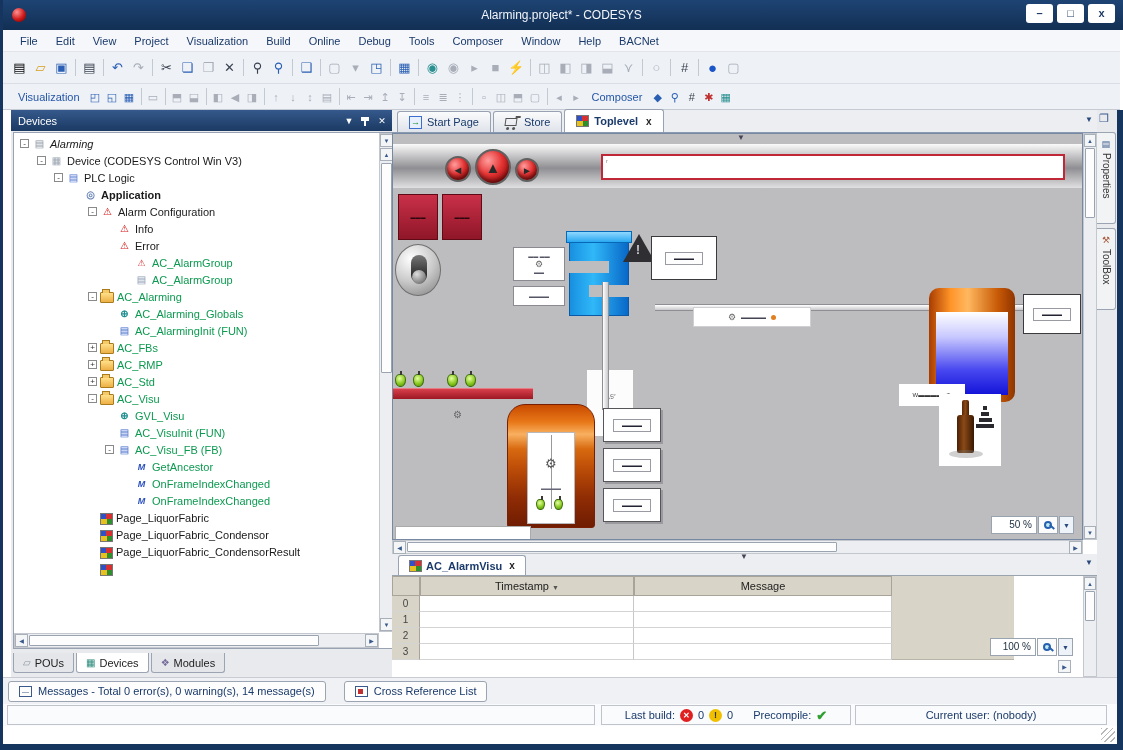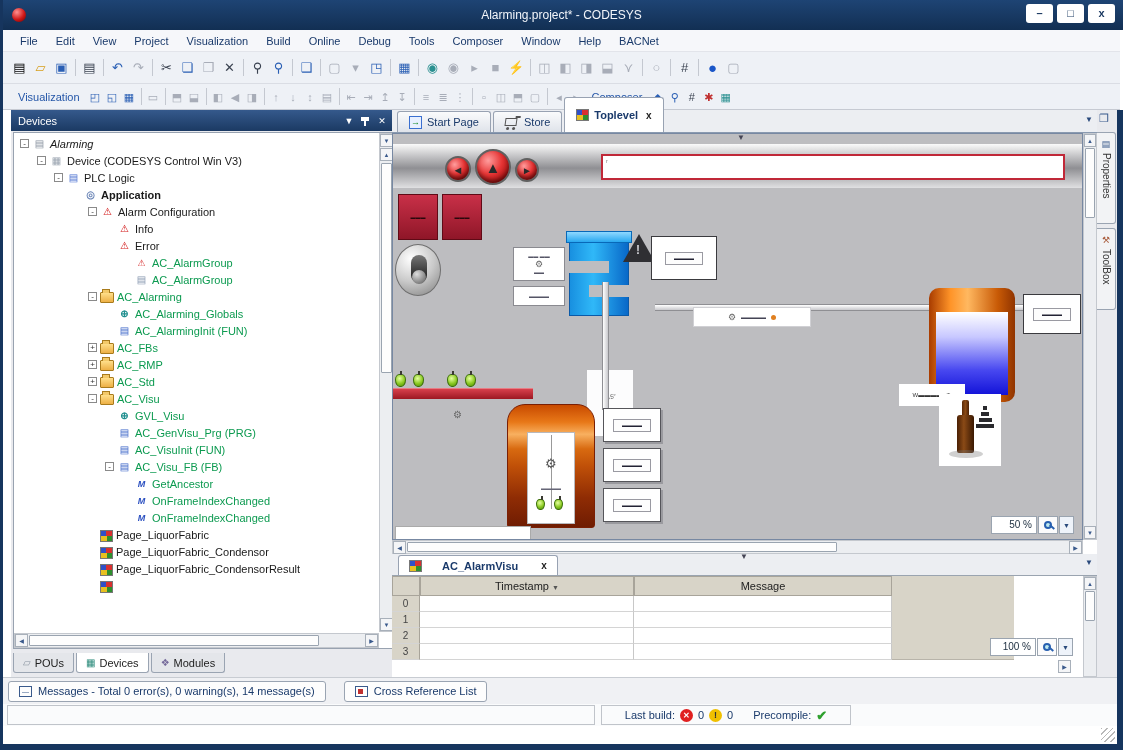--- a/index.html
+++ b/index.html
@@ -62,21 +62,21 @@
   .sthumb{position:absolute;background:#fdfdfd;border:1px solid #9aa4b0;border-radius:1px;}
   .tree-vsb{right:0;top:0;width:15px;bottom:16px;}
   .tree-hsb{left:0;right:15px;bottom:0;height:15px;}
   .devtabs{position:absolute;left:2px;bottom:2px;height:24px;display:flex;gap:2px;padding-top:2px;align-items:flex-start;}
   .dtab{display:flex;align-items:center;gap:4px;padding:0 9px;border:1px solid #9aa4b2;border-top:none;border-radius:0 0 3px 3px;background:#e4e6ea;font-size:11px;color:#222;height:20px;}
   .dtab[data-active="true"]{background:#fff;}
   .dico{font-size:10px;}
   
   .edtabs{position:absolute;left:389px;top:110px;width:705px;height:23px;background:#eceef2;border-bottom:1px solid #8a9ab0;display:flex;align-items:flex-end;padding-left:5px;gap:2px;}
   .etab{display:flex;align-items:center;gap:5px;height:21px;padding:0 11px;border:1px solid #98a2b2;border-bottom:none;border-radius:3px 3px 0 0;background:linear-gradient(#fafbfc,#dfe3ea);font-size:11px;color:#1a3a6b;}
-  .etab[data-active="true"]{background:#fff;font-weight:bold;height:35px;}
+  .etab[data-active="true"]{background:#fff;font-weight:bold;height:23px;}
   .tabclose{color:#222;font-weight:bold;font-size:10px;margin-left:3px;}
   .eddd{position:absolute;right:4px;top:5px;font-size:8px;color:#2a4a7c;}
   .spic{display:inline-block;width:13px;height:13px;border:1px solid #3a6fd0;background:#e8f0ff;color:#1a8f2a;font-weight:bold;font-size:9px;line-height:11px;text-align:center;}
   .cart{position:relative;width:12px;height:8px;border:1px solid #555;transform:skewX(-8deg);margin-right:2px;}
   .cart::before{content:"";position:absolute;bottom:-5px;left:1px;width:3px;height:3px;border-radius:50%;background:#555;box-shadow:6px 0 0 #555;}
   .cart::after{content:"";position:absolute;top:-3px;right:-4px;width:5px;height:2px;background:#555;}
   .visuic{display:inline-block;width:13px;height:12px;border:1px solid #777;background:conic-gradient(from 0deg,#d83030 0 25%,#2e8f2e 0 50%,#e8c020 0 75%,#3050c8 0);}
   
   .canvas{position:absolute;left:389px;top:133px;width:691px;height:407px;background:#bdbdc0;border:1px solid #7788a2;overflow:hidden;}
   .cvs-strip{position:absolute;left:0;right:0;top:10px;height:44px;background:linear-gradient(180deg,#fafafa,#8f8f93 55%,#e0e0e2);}
@@ -123,21 +123,21 @@
   .stk i{display:block;background:#2a2a2e;height:4px;}
   .botbox{position:absolute;left:2px;top:392px;width:136px;height:14px;background:#fff;border:1px solid #aaa;}
   .zbox{position:absolute;width:46px;height:18px;background:#fff;border:1px solid #9aa4b0;font-size:10px;color:#234;text-align:right;padding-right:4px;line-height:16px;}
   .zbtn{position:absolute;width:20px;height:18px;background:#fbfbfc;border:1px solid #9aa4b0;display:flex;align-items:center;justify-content:center;}
   .zdd{position:absolute;width:15px;height:18px;background:#eef3fa;border:1px solid #9aa4b0;text-align:center;font-size:7px;line-height:17px;color:#2a4a7c;}
   .mag{position:relative;width:8px;height:8px;border:2px solid #2860b0;border-radius:50%;background:#bfeaf0;}
   .mag::after{content:"";position:absolute;width:6px;height:2px;background:#2860b0;right:-5px;bottom:-1px;transform:rotate(40deg);}
   .collapse{position:absolute;font-size:8px;color:#445;}
   
   .alarmtabs{position:absolute;left:389px;top:554px;width:705px;height:22px;background:#eceef2;border-bottom:1px solid #9aa4b0;display:flex;align-items:flex-end;padding-left:6px;}
-  .atab{display:flex;align-items:center;gap:20px;height:20px;padding:0 10px;border:1px solid #98a2b2;border-bottom:none;border-radius:3px 3px 0 0;background:#fff;font-size:11px;font-weight:bold;color:#1a3a6b;}
+  .atab{display:flex;align-items:center;gap:4px;height:20px;padding:0 10px;border:1px solid #98a2b2;border-bottom:none;border-radius:3px 3px 0 0;background:#fff;font-size:11px;font-weight:bold;color:#1a3a6b;}
   .alarmbody{position:absolute;left:389px;top:576px;width:705px;height:101px;background:#fff;}
   .hcell{position:absolute;top:0;height:20px;background:#d8d4c8;border:1px solid #a8a49a;font-size:11px;color:#222;text-align:center;line-height:18px;}
   .beigefill{position:absolute;left:500px;top:0;width:122px;height:84px;background:#d8d4c8;border-bottom:1px solid #b8b4aa;}
   .arow{position:absolute;left:0;height:16px;width:500px;display:flex;}
   .ac{border-right:1px solid #c8c8c8;border-bottom:1px solid #d4d4d4;height:16px;}
   .ac.n{width:28px;background:#d8d4c8;border-right:1px solid #a8a49a;font-size:10px;color:#444;text-align:center;line-height:15px;}
   .ac.t{width:214px;} .ac.m{width:258px;}
   
   .sidestrip{position:absolute;left:1094px;top:110px;width:20px;height:567px;background:#e9eaee;}
   .sideico{position:absolute;left:2px;top:2px;font-size:11px;color:#3a5a8c;}
@@ -447,25 +447,20 @@
           <span class="ti" data-ic="fold"></span>
           <span class="tl">AC_Visu</span>
         </div>
 
         <div class="trow" data-lvl="5" data-cls="green">
           <span class="exp"></span>
           <span class="ti" data-ic="glob"></span>
           <span class="tl">GVL_Visu</span>
         </div>
 
-        <div class="trow" data-lvl="5" data-cls="green">
-          <span class="exp"></span>
-          <span class="ti" data-ic="pou"></span>
-          <span class="tl">AC_GenVisu_Prg (PRG)</span>
-        </div>
 
         <div class="trow" data-lvl="5" data-cls="green">
           <span class="exp"></span>
           <span class="ti" data-ic="pou"></span>
           <span class="tl">AC_VisuInit (FUN)</span>
         </div>
 
         <div class="trow" data-lvl="5" data-cls="green">
           <span class="exp">-</span>
           <span class="ti" data-ic="pou"></span>
@@ -747,17 +742,20 @@
     <div class="stbox" style="left:598px;width:250px;">
       <span>Last build:</span>
       <span class="errb"></span>
       <span>0</span>
       <span class="warnb"></span>
       <span>0</span>
       <span style="width:10px;"></span>
       <span>Precompile:</span>
       <span class="chk"></span>
     </div>
+    <div class="stbox" style="left:852px;width:252px;">
+      <span>Current user: (nobody)</span>
+    </div>
   </div>
   <div class="grip"></div>
   <div class="bband"></div>
 
 </div>
 
 </body></html>

